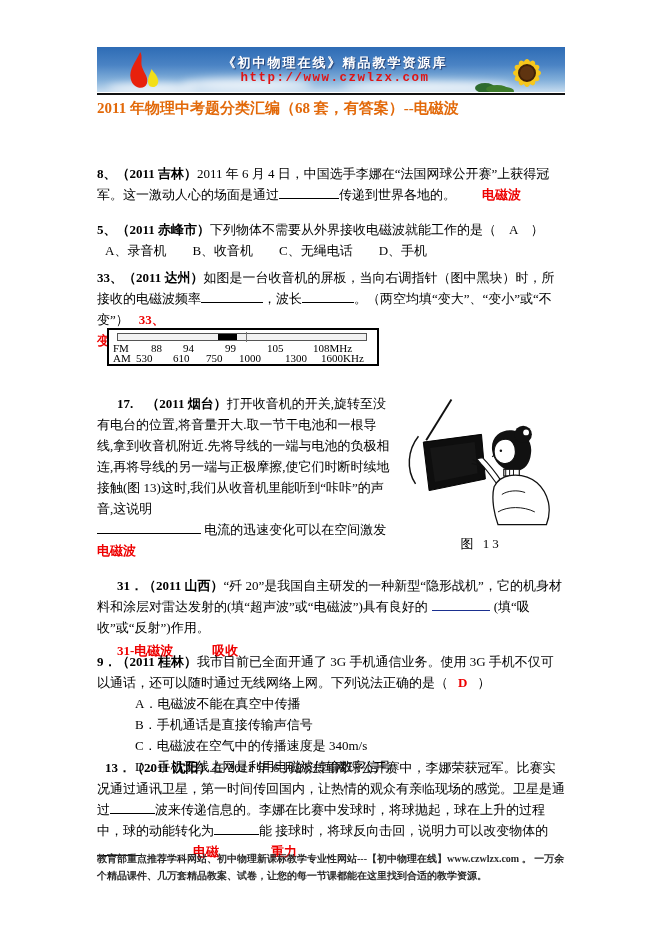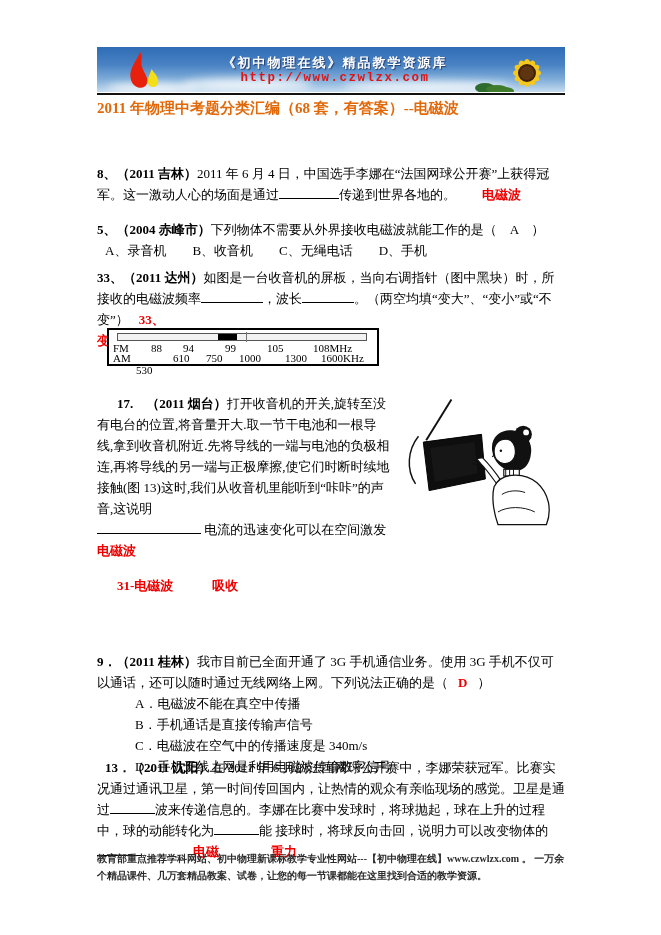--- a/index.html
+++ b/index.html
@@ -128,21 +128,21 @@
   <div id="banner-rule" class="abs"></div>
 
   <div id="page-title" class="abs">2011 年物理中考题分类汇编（68 套，有答案）--电磁波</div>
 
   <div id="q8" class="abs col qtext">
     <span class="qlabel">8、（2011 吉林）</span><span>2011 年 6 月 4 日，中国选手李娜在“法国网球公开赛”上获得冠军。这一激动人心的场面是通过</span><span class="blank" style="width:60px;"></span><span>传递到世界各地的。</span><span class="red" style="margin-left:26px;">电磁波</span>
   </div>
 
   <div id="q5" class="abs col qtext">
     <div>
-      <span class="qlabel">5、（2004 赤峰市）</span><span>下列物体不需要从外界接收电磁波就能工作的是（　A　）</span>
+      <span class="qlabel">5、（2011 赤峰市）</span><span>下列物体不需要从外界接收电磁波就能工作的是（　A　）</span>
     </div>
     <div class="options">A、录音机　　B、收音机　　C、无绳电话　　D、手机</div>
   </div>
 
   <div id="q33" class="abs col qtext">
     <div>
       <span class="qlabel">33、（2011 达州）</span><span>如图是一台收音机的屏板，当向右调指针（图中黑块）时，所接收的电磁波频率</span><span class="blank" style="width:62px;"></span><span>，波长</span><span class="blank" style="width:52px;"></span><span>。（两空均填“变大”、“变小”或“不变”）</span><span class="red" style="margin-left:10px;">33、</span>
     </div>
     <div class="red">变大　　变小</div>
   </div>
@@ -155,21 +155,21 @@
     <div class="row fm-row">
       <span style="left:4px;">FM</span>
       <span style="left:26px;padding-left:16px;">88</span>
       <span style="left:74px;">94</span>
       <span style="left:116px;">99</span>
       <span style="left:158px;">105</span>
       <span style="left:204px;">108MHz</span>
     </div>
     <div class="row am-row">
       <span style="left:4px;">AM</span>
-      <span style="left:27px;margin-top:12px;">530</span>
+      <span style="left:27px;">530</span>
       <span style="left:64px;">610</span>
       <span style="left:97px;">750</span>
       <span style="left:130px;">1000</span>
       <span style="left:176px;">1300</span>
       <span style="left:212px;">1600KHz</span>
     </div>
   </div>
 
   <div id="q17-q31" class="abs col qtext">
     <div class="figure">
@@ -195,34 +195,38 @@
         <circle cx="103" cy="55" r="1.3" fill="#111"></circle>
         <path d="M97,59 L94,61" stroke="#111" stroke-width="1.2"></path>
 
         <rect x="106" y="74" width="16" height="7" fill="#fff" stroke="#111" stroke-width="1.2"></rect>
         <path d="M108,74 L108,81 M112,74 L112,81 M116,74 L116,81" stroke="#111" stroke-width="1"></path>
 
         <path d="M96,92 C100,84 108,80 118,80 C136,80 148,92 152,108 C154,118 152,126 150,131 L100,131 C96,120 93,104 96,92 Z" fill="#fff" stroke="#111" stroke-width="1.3"></path>
         <path d="M104,100 C110,96 120,95 128,98" fill="none" stroke="#111" stroke-width="1"></path>
         <path d="M100,118 C110,112 126,112 138,118" fill="none" stroke="#111" stroke-width="1"></path>
       </svg>
+      <div class="figcap">图 13</div>
     </div>
 
     <div id="q17">
       <p>
         <span class="qlabel">17.　（2011 烟台）</span><span>打开收音机的开关,旋转至没有电台的位置,将音量开大.取一节干电池和一根导线,拿到收音机附近.先将导线的一端与电池的负极相连,再将导线的另一端与正极摩擦,使它们时断时续地接触(图 13)这时,我们从收音机里能听到“咔咔”的声音,这说明</span>
       </p>
       <span class="ansline">
         <span class="blank" style="width:104px;"></span>
         <span>电流的迅速变化可以在空间激发</span>
       </span>
       <span class="ansline red">电磁波</span>
     </div>
 
     <div id="q31">
+      <p>
+        <span class="qlabel">31．（2011 山西）</span><span>“歼 20”是我国自主研发的一种新型“隐形战机”，它的机身材料和涂层对雷达发射的(填“超声波”或“电磁波”)具有良好的</span><span class="blank navy" style="width:58px;margin:0 4px;"></span><span>(填“吸收”或“反射”)作用。</span>
+      </p>
       <span class="ansline red">31-电磁波　　　吸收</span>
     </div>
   </div>
 
   <div id="q9" class="abs col qtext">
     <div>
       <span class="qlabel">9．（2011 桂林）</span><span>我市目前已全面开通了 3G 手机通信业务。使用 3G 手机不仅可以通话，还可以随时通过无线网络上网。下列说法正确的是（</span><span class="red ans-inline">D</span><span>）</span>
     </div>
     <div class="options">
       <div>A．电磁波不能在真空中传播</div>

